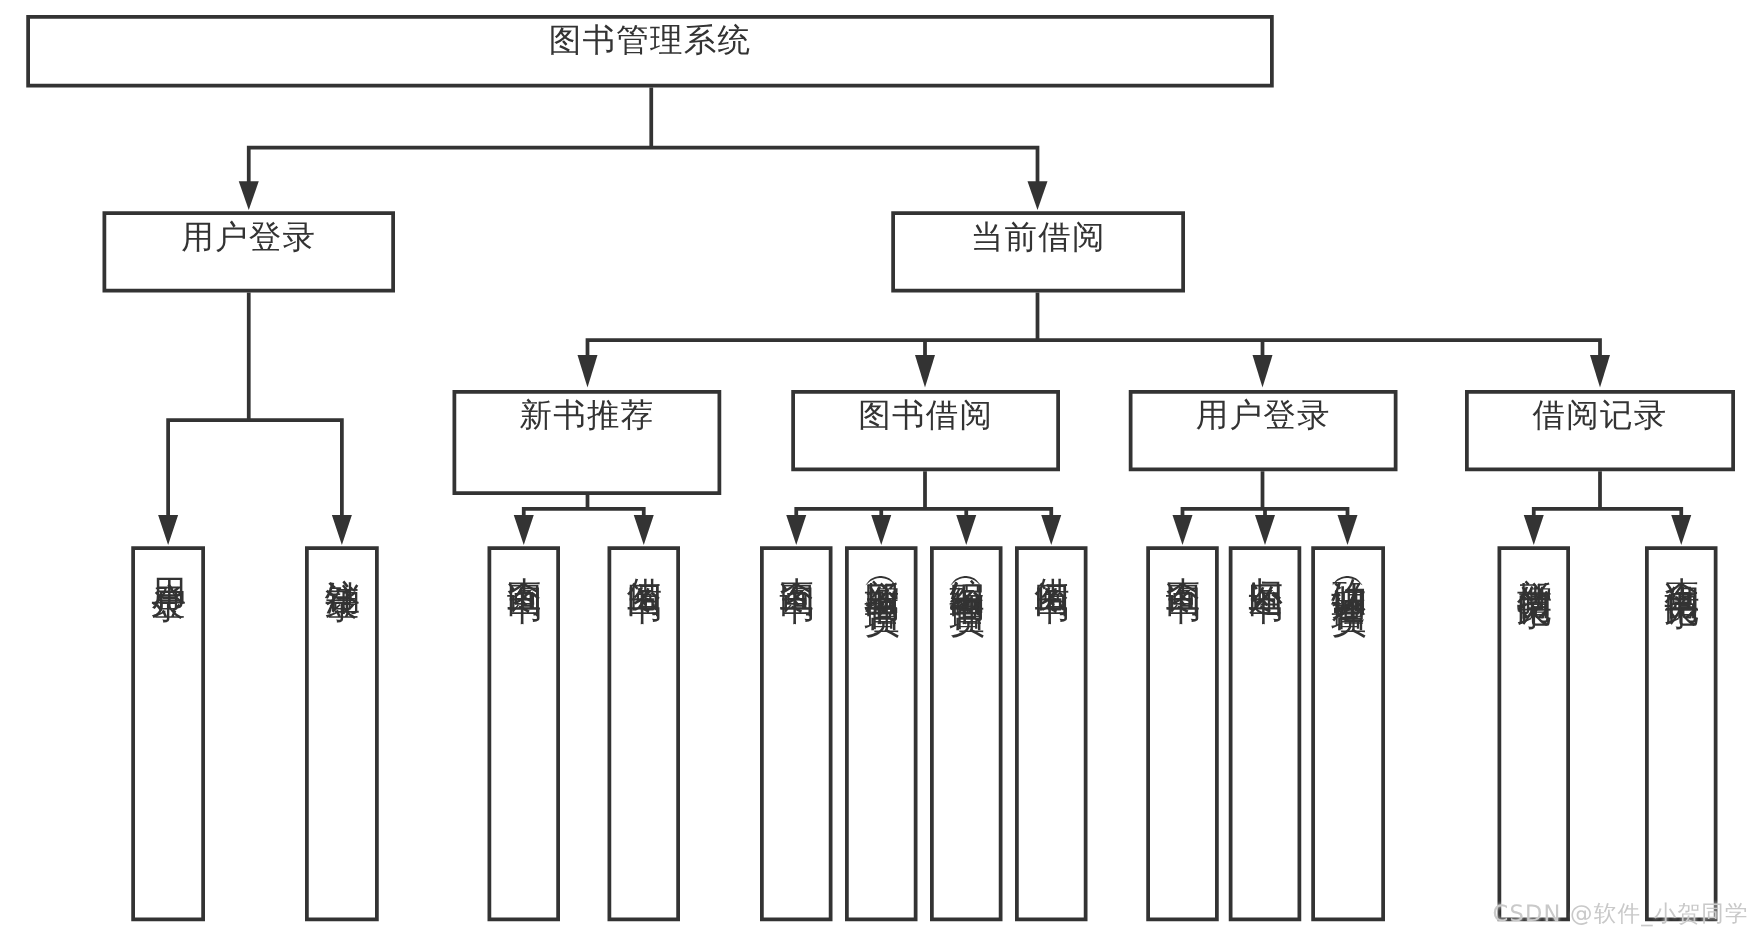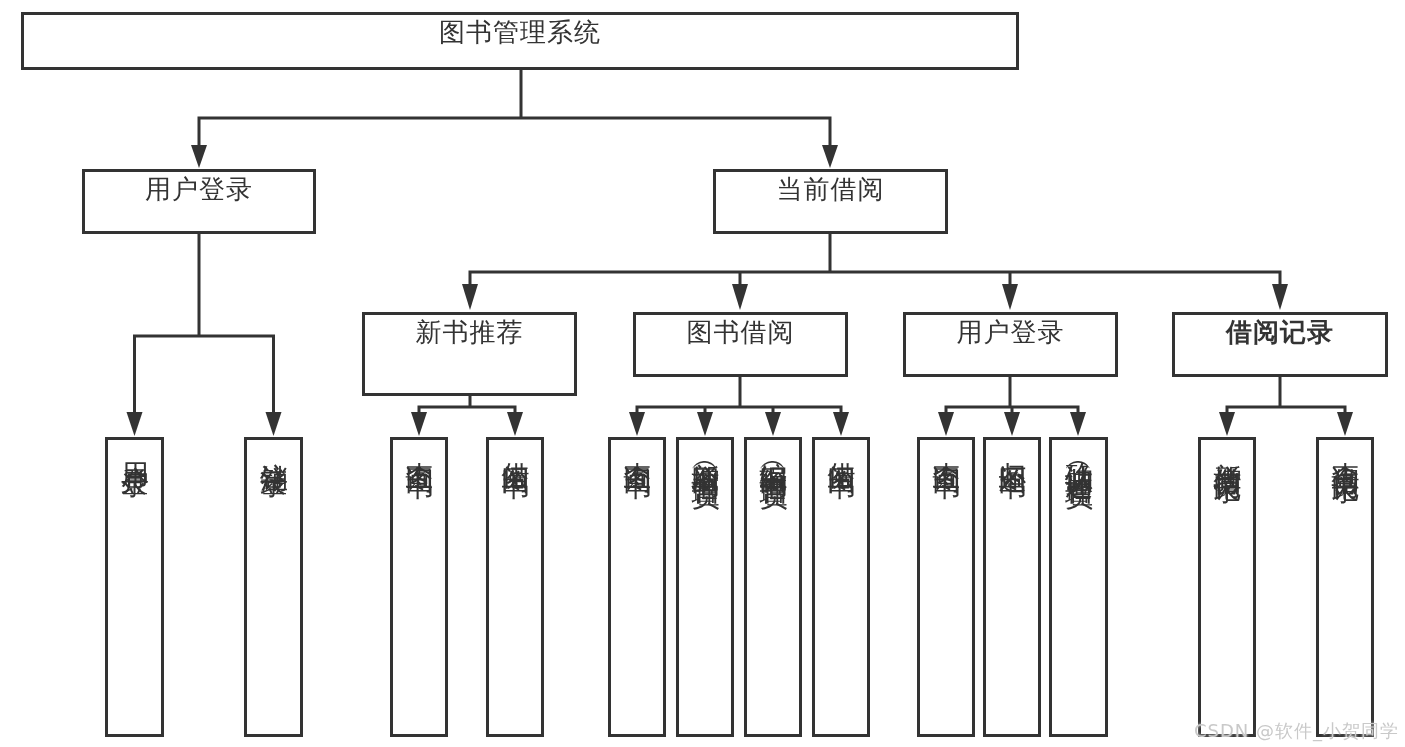--- a/index.html
+++ b/index.html
@@ -17,21 +17,21 @@
     writing-mode:vertical-rl;text-orientation:mixed;
     font-size:28px;letter-spacing:3px;line-height:1;white-space:nowrap;
   }
   
   .b-root        {left:21px;  top:12px;  width:998px;height:58px;}
   .b-user-login  {left:82px;  top:169px; width:234px;height:65px;}
   .b-book-mgmt   {left:713px; top:169px; width:235px;height:65px;}
   .b-new-rec     {left:362px; top:312px; width:215px;height:84px;}
   .b-book-borrow {left:633px; top:312px; width:215px;height:65px;font-family:Liberation Mono, monospace;}
   .b-cur-borrow  {left:903px; top:312px; width:215px;height:65px;}
-  .b-records     {left:1172px;top:312px; width:216px;height:65px;font-weight:bold;}
+  .b-records     {left:1172px;top:312px; width:216px;height:65px;}
   .leaf{top:437px;height:300px;}
   .b-l1 {left:105px; width:59px;}
   .b-l2 {left:244px; width:59px;}
   .b-l3 {left:390px; width:58px;}
   .b-l4 {left:486px; width:58px;}
   .b-l5 {left:608px; width:58px;}
   .b-l6 {left:676px; width:58px;}
   .b-l7 {left:744px; width:58px;}
   .b-l8 {left:812px; width:58px;}
   .b-l9 {left:917px; width:58px;}

